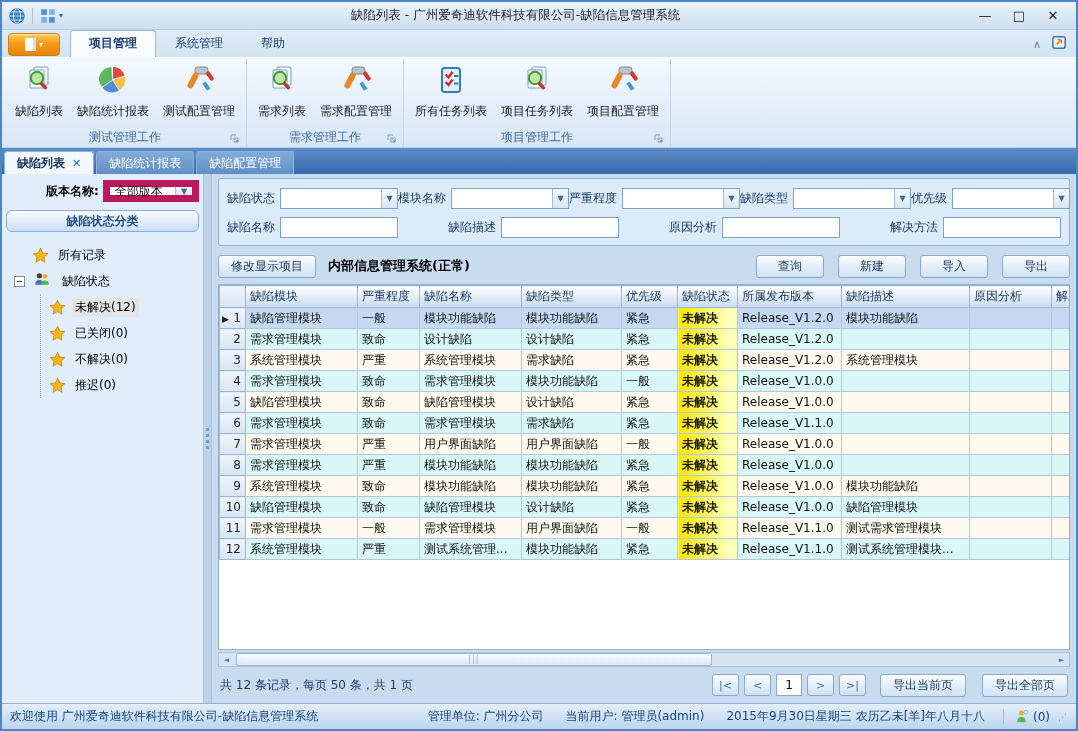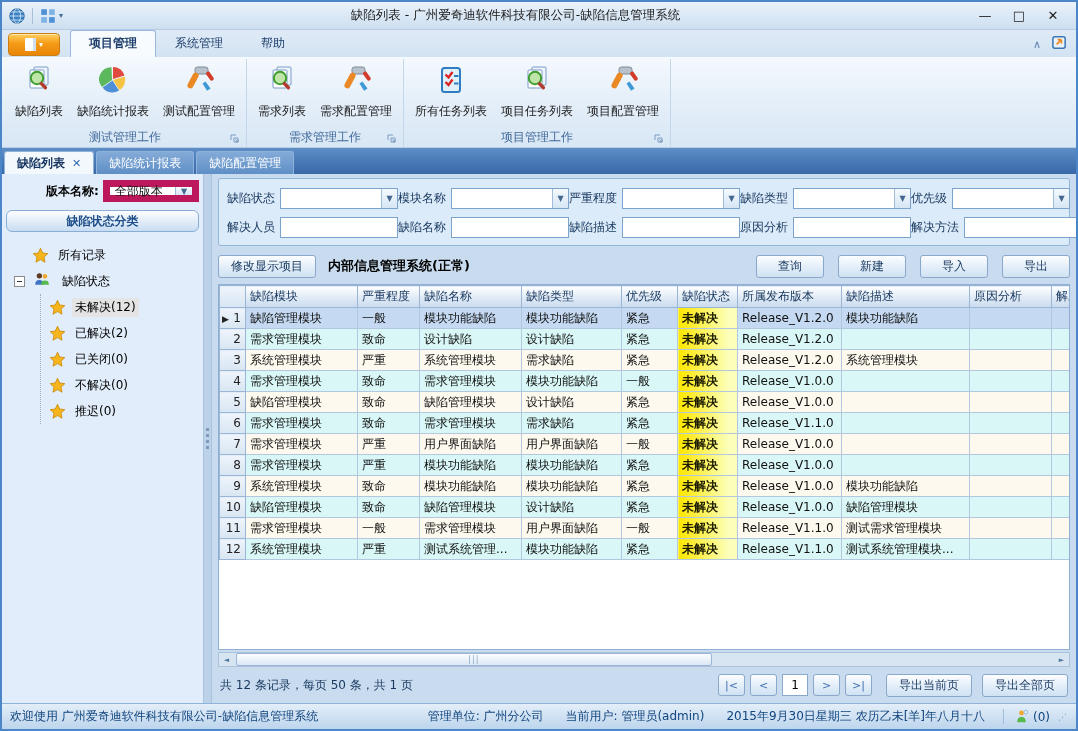--- a/index.html
+++ b/index.html
@@ -104,21 +104,21 @@
   .hs-btn { width:15px; height:13px; display:flex; align-items:center; justify-content:center; font-size:7px; color:#51779f; }
   .hs-track { flex:1; height:13px; position:relative; }
   .hs-thumb { position:absolute; left:2px; top:0; width:58%; height:13px; background:linear-gradient(#fdfeff,#d9e7f4); border:1px solid #9ab5d6; border-radius:2px; display:flex; align-items:center; justify-content:center; color:#8aa6c4; font-size:8px; letter-spacing:1px; }
 
   
   .gfooter { height:36px; display:flex; align-items:center; padding:0 2px; }
   .summary { color:#17375e; flex:1; }
   .pager { display:flex; align-items:center; gap:5px; margin-right:14px; }
   .pg-btn { width:27px; height:22px; background:linear-gradient(#fdfeff,#e6f0fa 45%,#cfe2f3); border:1px solid #8aa8cc; border-radius:3px; color:#3f6fae; display:flex; align-items:center; justify-content:center; font-size:11px; }
   .pg-input { width:26px; height:22px; border:1px solid #8aa8cc; background:#fff; text-align:center; font-size:12px; font-family:inherit; }
-  .exp-btns { display:flex; gap:10px; }
+  .exp-btns { display:flex; gap:16px; }
 
   
   .statusbar { height:26px; background:linear-gradient(#e3eef9,#bdd5ec); border-top:1px solid #8fb3d9; display:flex; align-items:center; padding:0 8px; color:#12457e; }
   .sb-left { flex:1; }
   .sb-seg { margin-left:22px; white-space:nowrap; }
   .sb-user { display:flex; align-items:center; gap:4px; margin-left:18px; padding-left:10px; border-left:1px solid #9fbcd8; }
   .sb-user svg { width:15px; height:15px; }
   .grip { margin-left:8px; color:#8aa6c4; font-size:9px; letter-spacing:1px; }
 </style>
 </head>
@@ -337,28 +337,20 @@
                 </svg>
               </span>
               <span class="tlabel sel">未解决(12)</span>
             </div>
             <div class="titem">
               <span style="display: inline-flex; width: 17px; height: 17px;">
                 <svg viewBox="0 0 20 20">
                   <path d="M10 1.5 l2.6 5.6 6 .7 -4.5 4.1 1.2 6 -5.3 -3.1 -5.3 3.1 1.2 -6 -4.5 -4.1 6 -.7 Z" fill="#f7b51d" stroke="#c98a0a"></path>
                 </svg>
               </span>
-              <span class="tlabel">已解决(2)</span>
-            </div>
-            <div class="titem">
-              <span style="display: inline-flex; width: 17px; height: 17px;">
-                <svg viewBox="0 0 20 20">
-                  <path d="M10 1.5 l2.6 5.6 6 .7 -4.5 4.1 1.2 6 -5.3 -3.1 -5.3 3.1 1.2 -6 -4.5 -4.1 6 -.7 Z" fill="#f7b51d" stroke="#c98a0a"></path>
-                </svg>
-              </span>
               <span class="tlabel">已关闭(0)</span>
             </div>
             <div class="titem">
               <span style="display: inline-flex; width: 17px; height: 17px;">
                 <svg viewBox="0 0 20 20">
                   <path d="M10 1.5 l2.6 5.6 6 .7 -4.5 4.1 1.2 6 -5.3 -3.1 -5.3 3.1 1.2 -6 -4.5 -4.1 6 -.7 Z" fill="#f7b51d" stroke="#c98a0a"></path>
                 </svg>
               </span>
               <span class="tlabel">不解决(0)</span>
             </div>
@@ -417,24 +409,20 @@
             </div>
             <div class="f-field">
               <span class="flabel">优先级</span>
               <div class="f-combo">
                 <span class="sp"></span>
                 <span class="dd">▼</span>
               </div>
             </div>
           </div>
           <div class="f-row">
-            <div class="f-field">
-              <span class="flabel">解决人员</span>
-              <input class="f-input" style="">
-            </div>
             <div class="f-field">
               <span class="flabel">缺陷名称</span>
               <input class="f-input" style="">
             </div>
             <div class="f-field">
               <span class="flabel">缺陷描述</span>
               <input class="f-input" style="">
             </div>
             <div class="f-field">
               <span class="flabel">原因分析</span>

